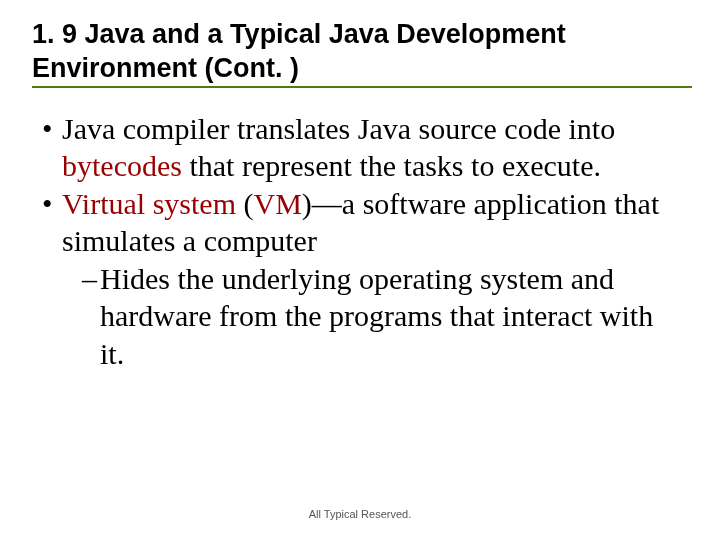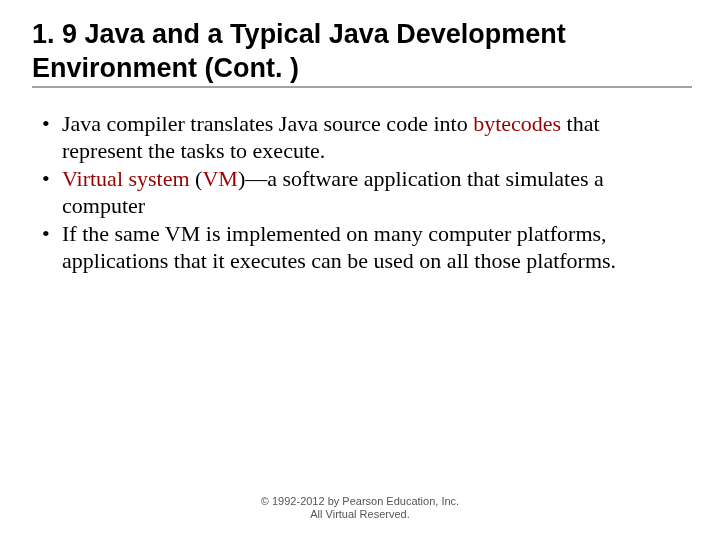--- a/index.html
+++ b/index.html
@@ -14,31 +14,31 @@
     overflow: hidden;
   }
   .slide {
     padding: 18px 28px 0 32px;
   }
   .title {
     font-family: Arial, Helvetica, sans-serif;
     font-weight: bold;
     font-size: 27px;
     line-height: 1.25;
-    border-bottom: 2px solid #a3a3a3;
+    border-bottom: 2px solid #4d7c0f;
     padding-bottom: 0;
     margin-bottom: 22px;
     display: inline-block;
     width: 100%;
   }
   ul.bullets {
     list-style: none;
     margin: 0;
     padding: 0 8px 0 8px;
-    font-size: 22px;
+    font-size: 30px;
     line-height: 1.25;
   }
   ul.bullets > li {
     position: relative;
     padding-left: 22px;
     margin-bottom: 0;
   }
   ul.bullets > li::before {
     content: "•";
     position: absolute;
@@ -77,23 +77,22 @@
 
 <div class="slide">
   <div class="title">1. 9  Java and a Typical Java Development Environment (Cont. )</div>
 
   <ul class="bullets">
     <li>
       <span>Java compiler translates Java source code into </span><span class="term">bytecodes</span><span> that represent the tasks to execute.</span>
     </li>
     <li>
       <span class="term">Virtual system</span><span> (</span><span class="term">VM</span><span>)—a software application that simulates a computer</span>
-    </li>
-    <li>
-      <span>If the same VM is implemented on many computer platforms, applications that it executes can be used on all those platforms.</span>
+      <ul class="sub">
+        <li><span>Hides the underlying operating system and hardware from the programs that interact with it.</span></li>
+      </ul>
     </li>
   </ul>
 </div>
 
 <div class="footer">
-  <div>© 1992-2012 by Pearson Education, Inc.</div>
-  <div>All Virtual Reserved.</div>
+  <div>All Typical Reserved.</div>
 </div>
 
 </body></html>

